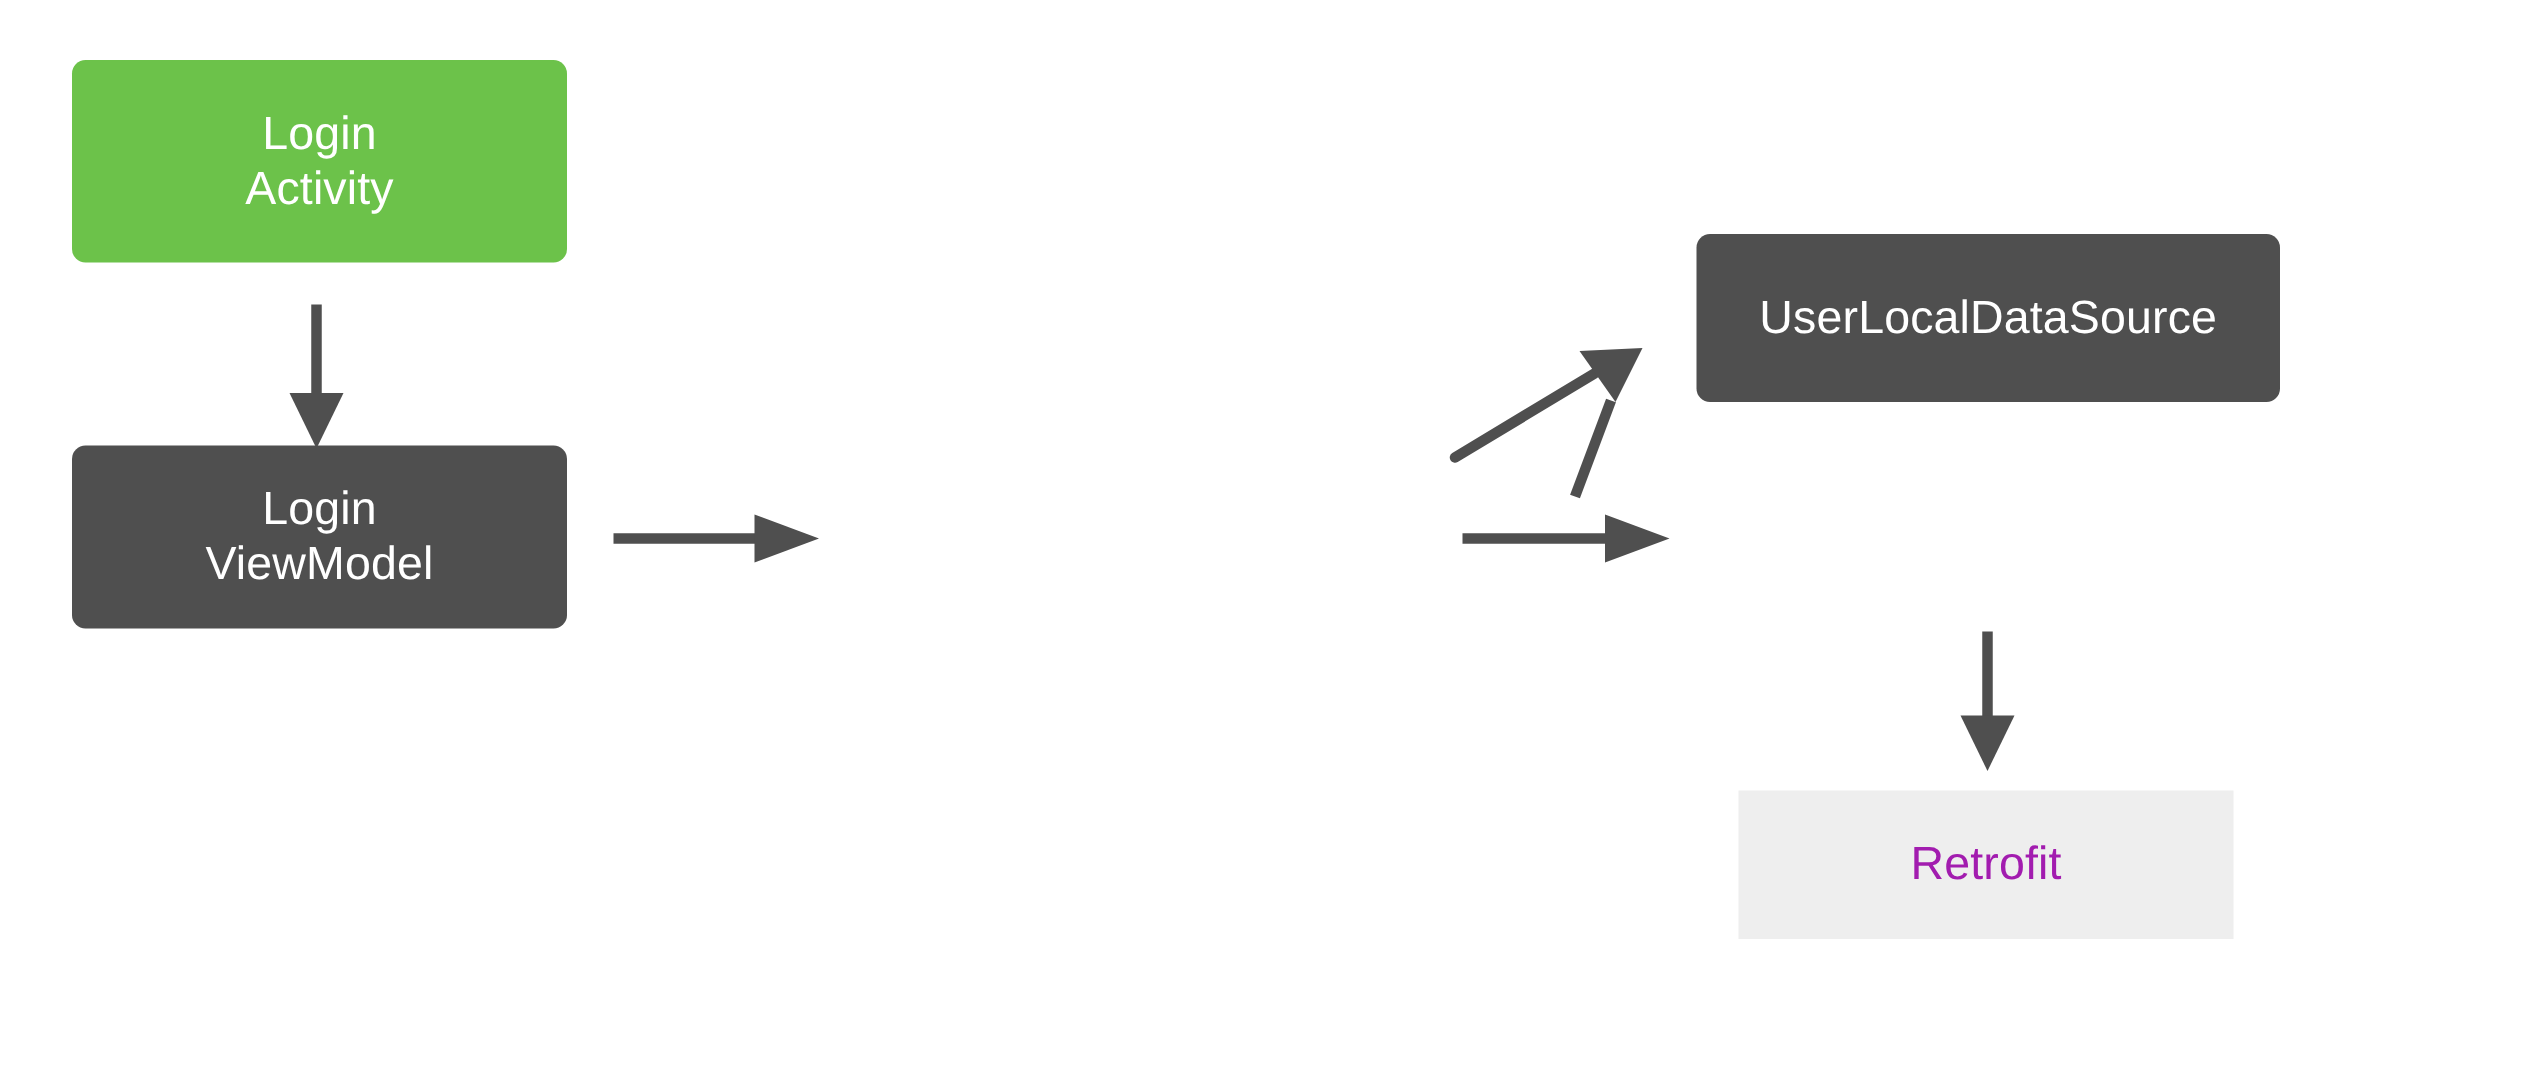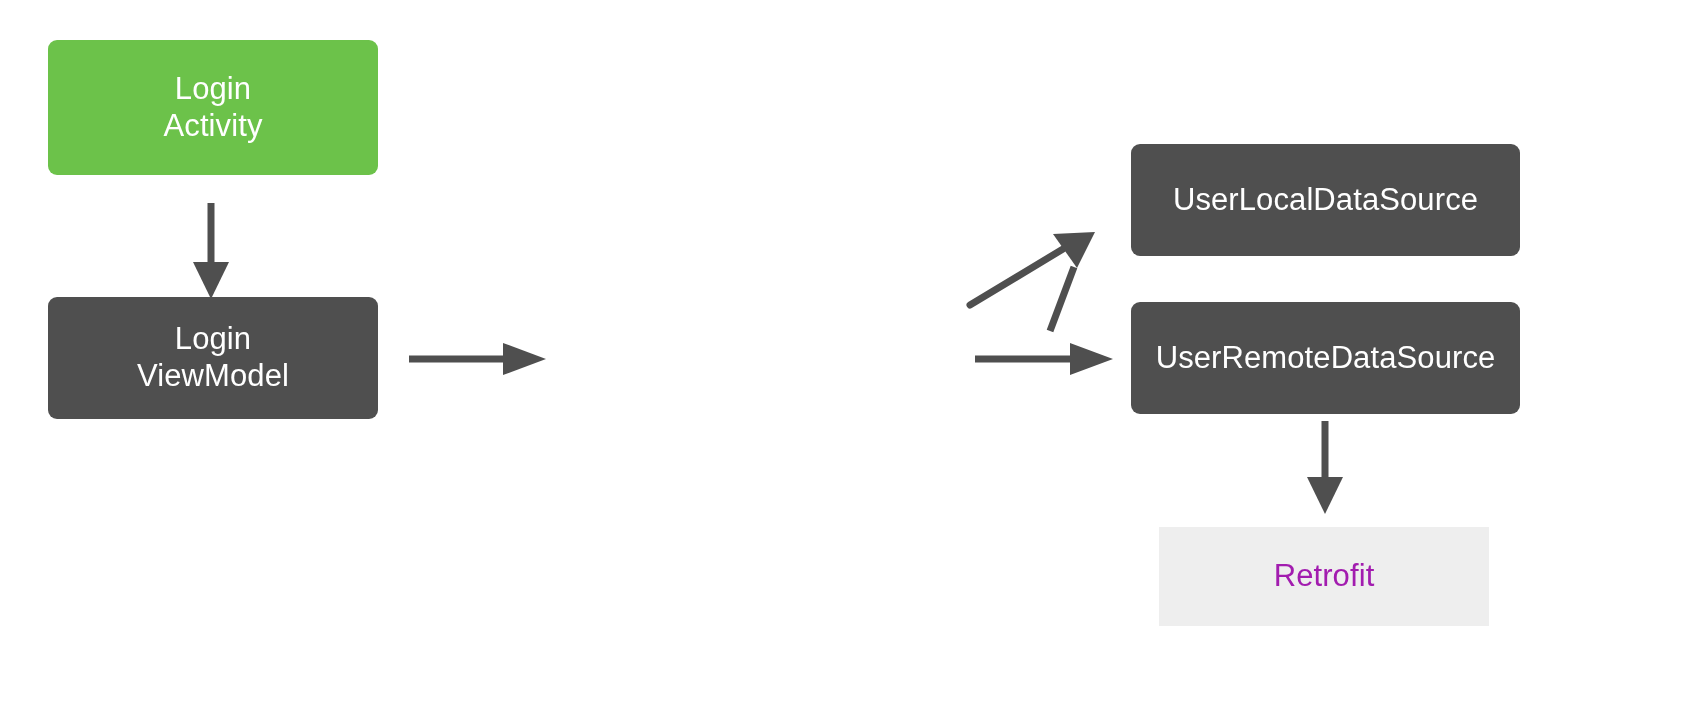--- a/index.html
+++ b/index.html
@@ -95,19 +95,18 @@
     </g>
   </svg>
 
   <div class="node node-green" style="left:48px; top:40px; width:330px; height:135px; font-size:31px;">Login
 Activity</div>
 
   <div class="node node-dark" style="left:48px; top:297px; width:330px; height:122px; font-size:31px;">Login
 ViewModel</div>
 
 
-  <div class="node node-dark" style="left:1131px; top:144px; width:389px; height:112px; font-size:31px;">UserLocalDataSource</div>
+  <div class="node node-dark" style="left:1131px; top:156px; width:389px; height:112px; font-size:31px;">UserLocalDataSource</div>
 
-  <div class="node node-dark" style="left:1131px; top:302px; width:389px; height:112px; font-size:31px;">UserRemoteDataSource</div>
 
   <div class="node node-light" style="left:1159px; top:527px; width:330px; height:99px; font-size:31px;">Retrofit</div>
 
 </div>
 
 </body></html>

